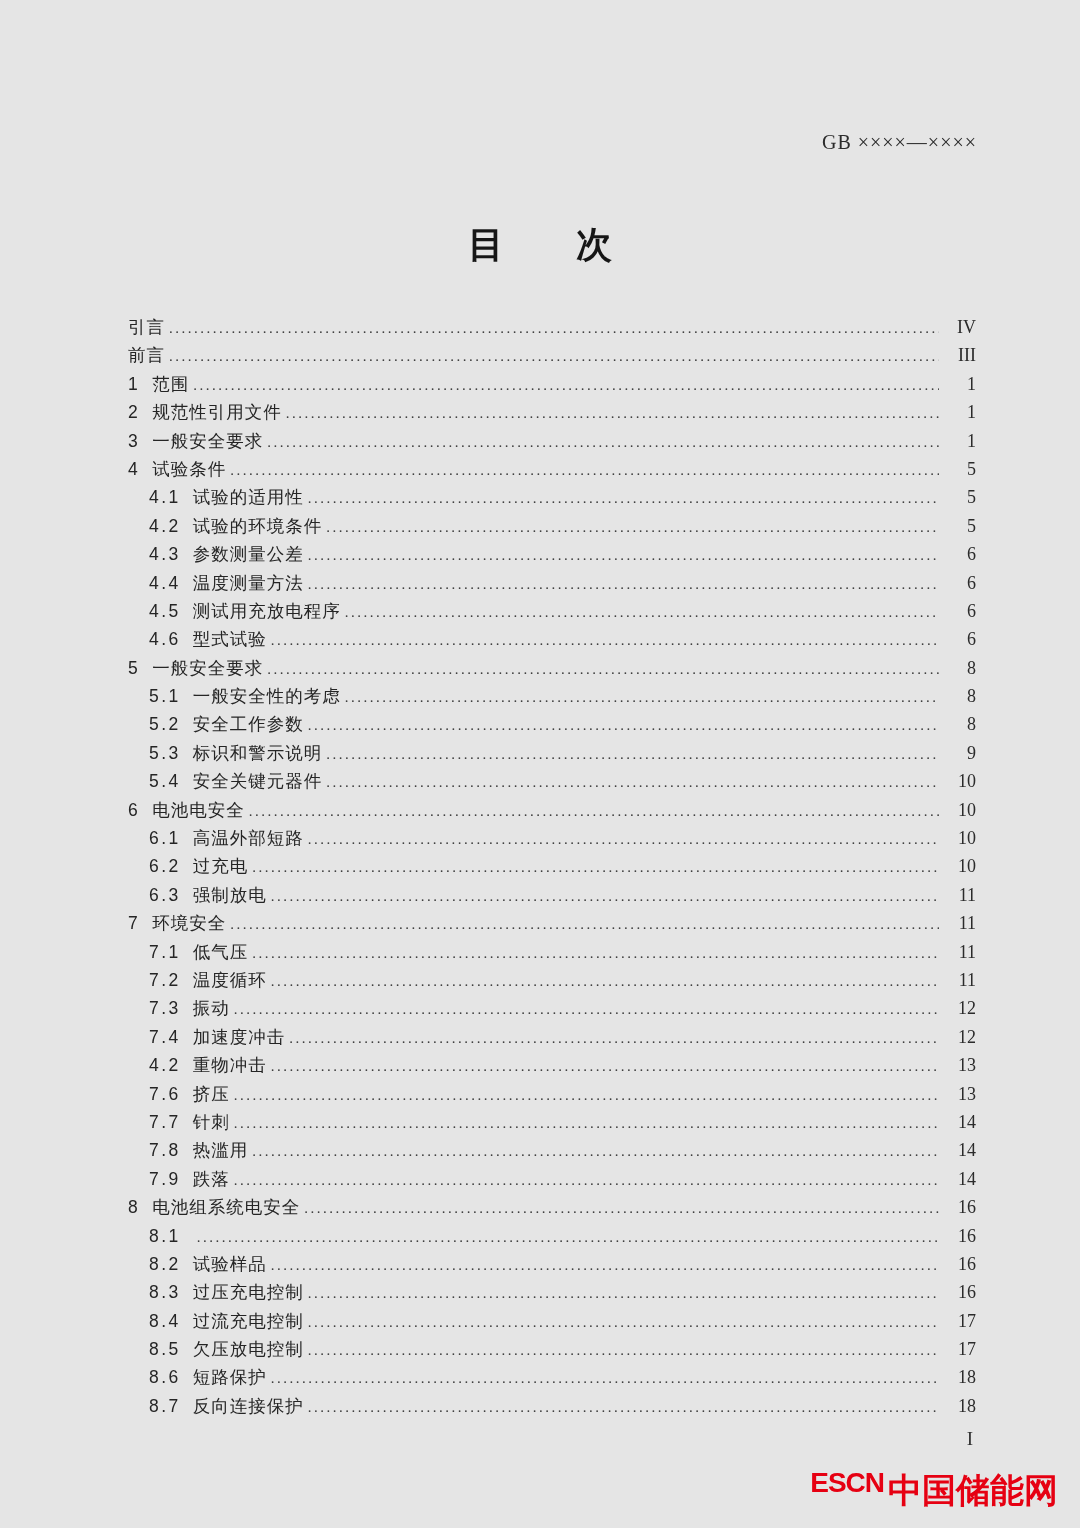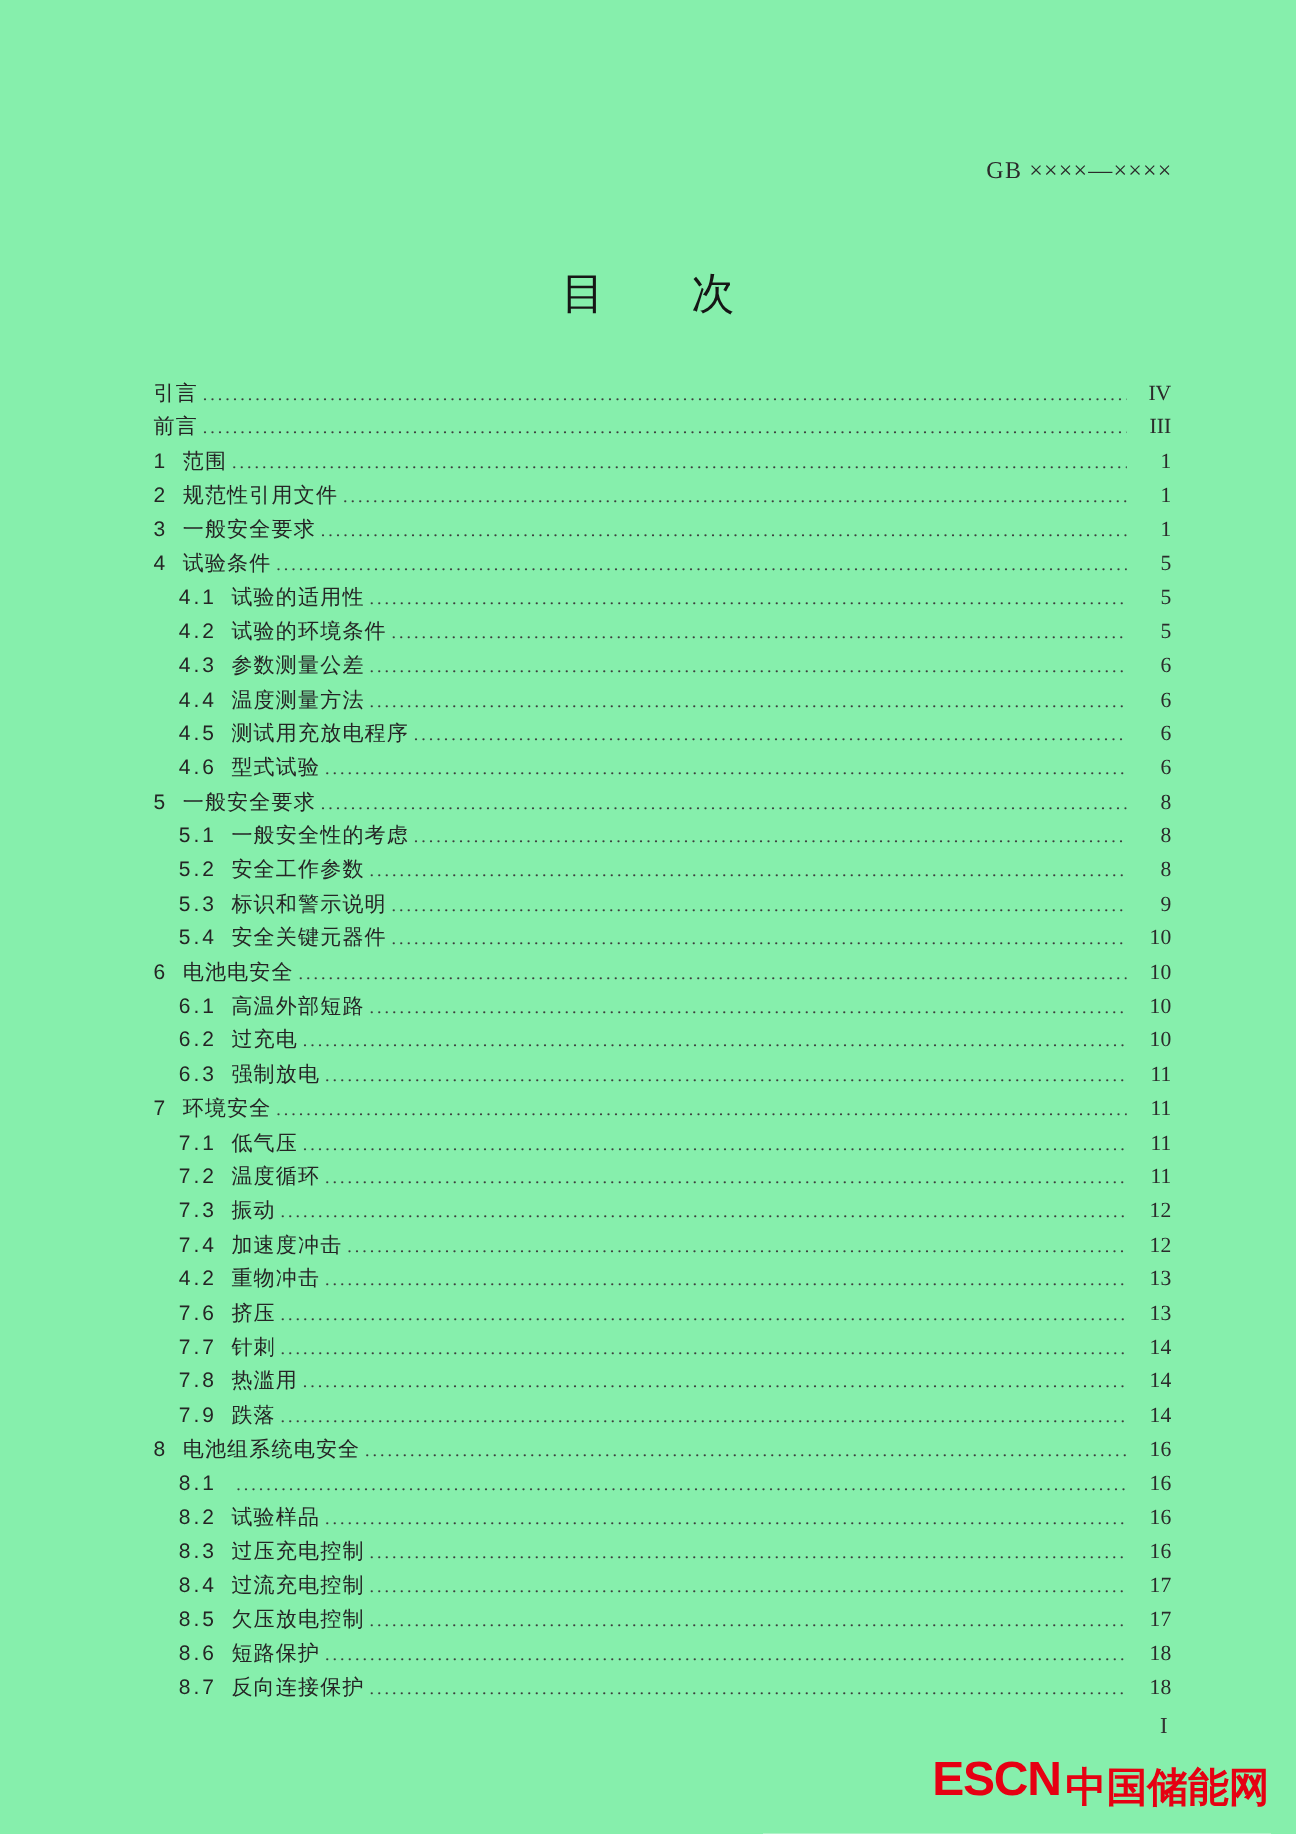--- a/index.html
+++ b/index.html
@@ -5,38 +5,38 @@
   * { margin: 0; padding: 0; box-sizing: border-box; }
   html, body { background: #ffffff; }
   body {
     width: 1080px; height: 1528px;
     position: relative;
     font-family: "Liberation Sans", sans-serif;
     overflow: hidden;
   }
   .page {
     position: absolute; inset: 0;
-    background: #86efac;
+    background: #e5e5e5;
     color: #222;
   }
   .header-code {
     position: absolute;
     top: 131px; right: 103px;
     font-family: "Liberation Serif", "DejaVu Serif", serif;
     font-size: 20px;
     letter-spacing: 1px;
     color: #2b2b2b;
   }
   .doc-title {
     position: absolute;
     top: 221px; left: 0; width: 100%;
     text-align: center;
     font-family: "Liberation Sans", "DejaVu Sans", sans-serif;
     font-size: 36px;
-    font-weight: 400;
+    font-weight: 700;
     color: #161616;
     white-space: pre;
   }
   .toc {
     position: absolute;
     top: 313px; left: 128px; right: 104px;
   }
   .toc-row {
     display: flex;
     align-items: baseline;
@@ -92,21 +92,21 @@
   .watermark {
     position: absolute;
     top: 1459px; right: 22px;
     display: flex;
     align-items: center;
     white-space: nowrap;
     font-weight: 700;
   }
   .wm-en {
     font-family: "Liberation Sans", "DejaVu Sans", sans-serif;
-    font-size: 40px;
+    font-size: 28px;
     letter-spacing: -1px;
     line-height: 1;
   }
   .wm-cn {
     font-family: "Liberation Sans", "DejaVu Sans", sans-serif;
     font-size: 34px;
     letter-spacing: 0;
     line-height: 1;
     margin-left: 4px;
     margin-top: 14px;

